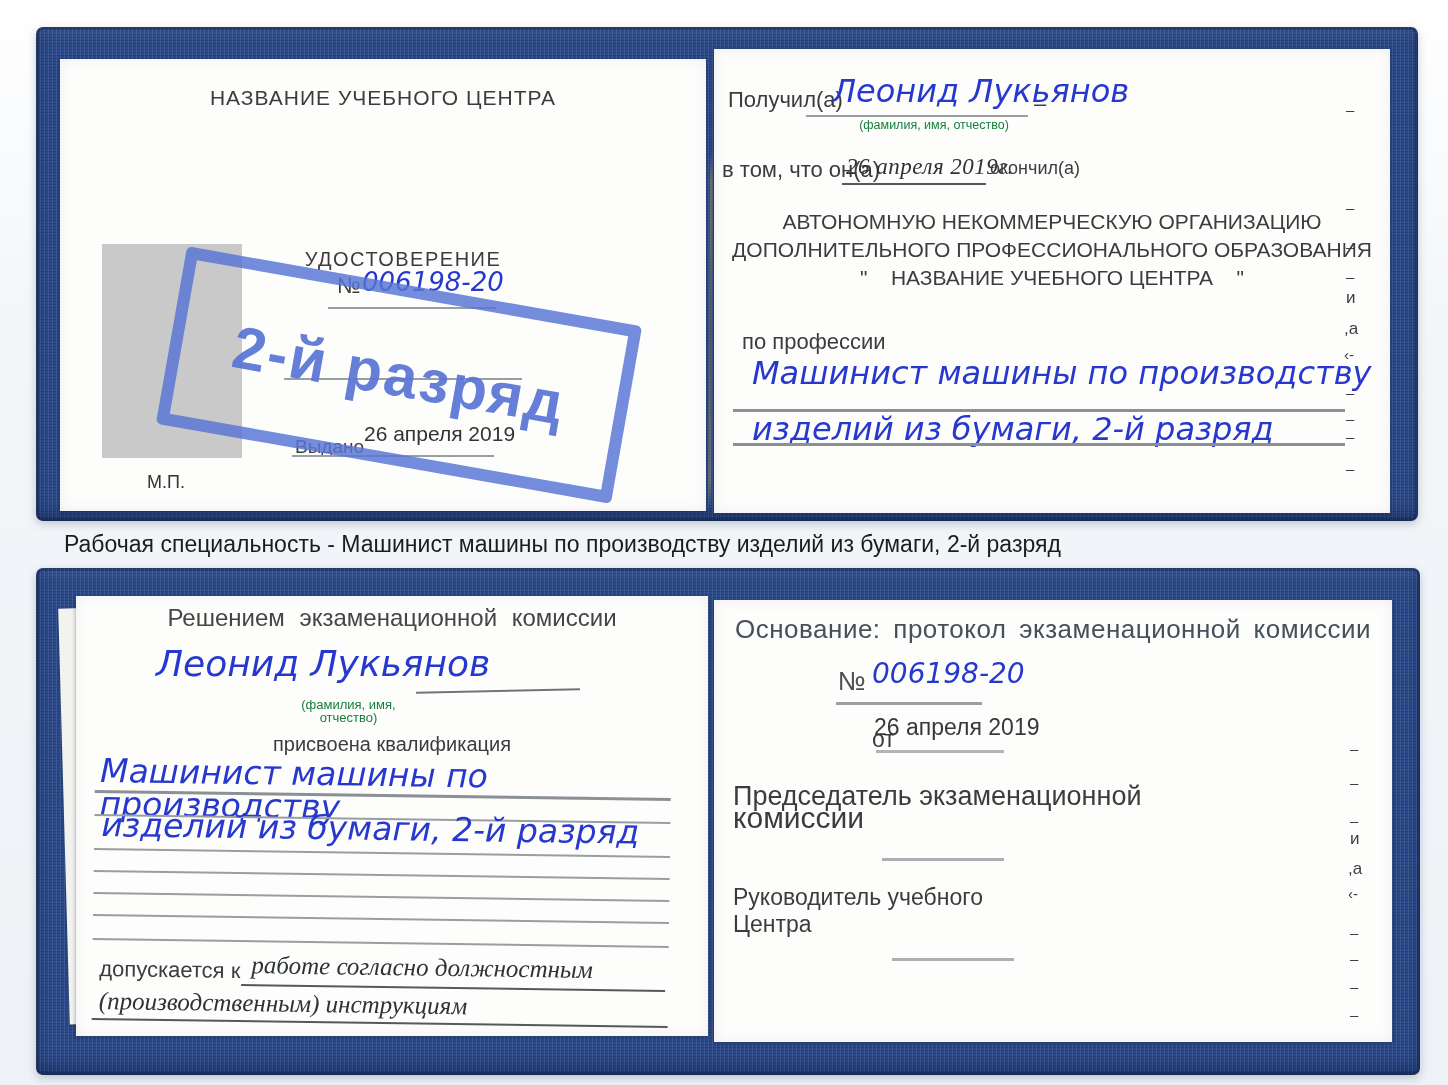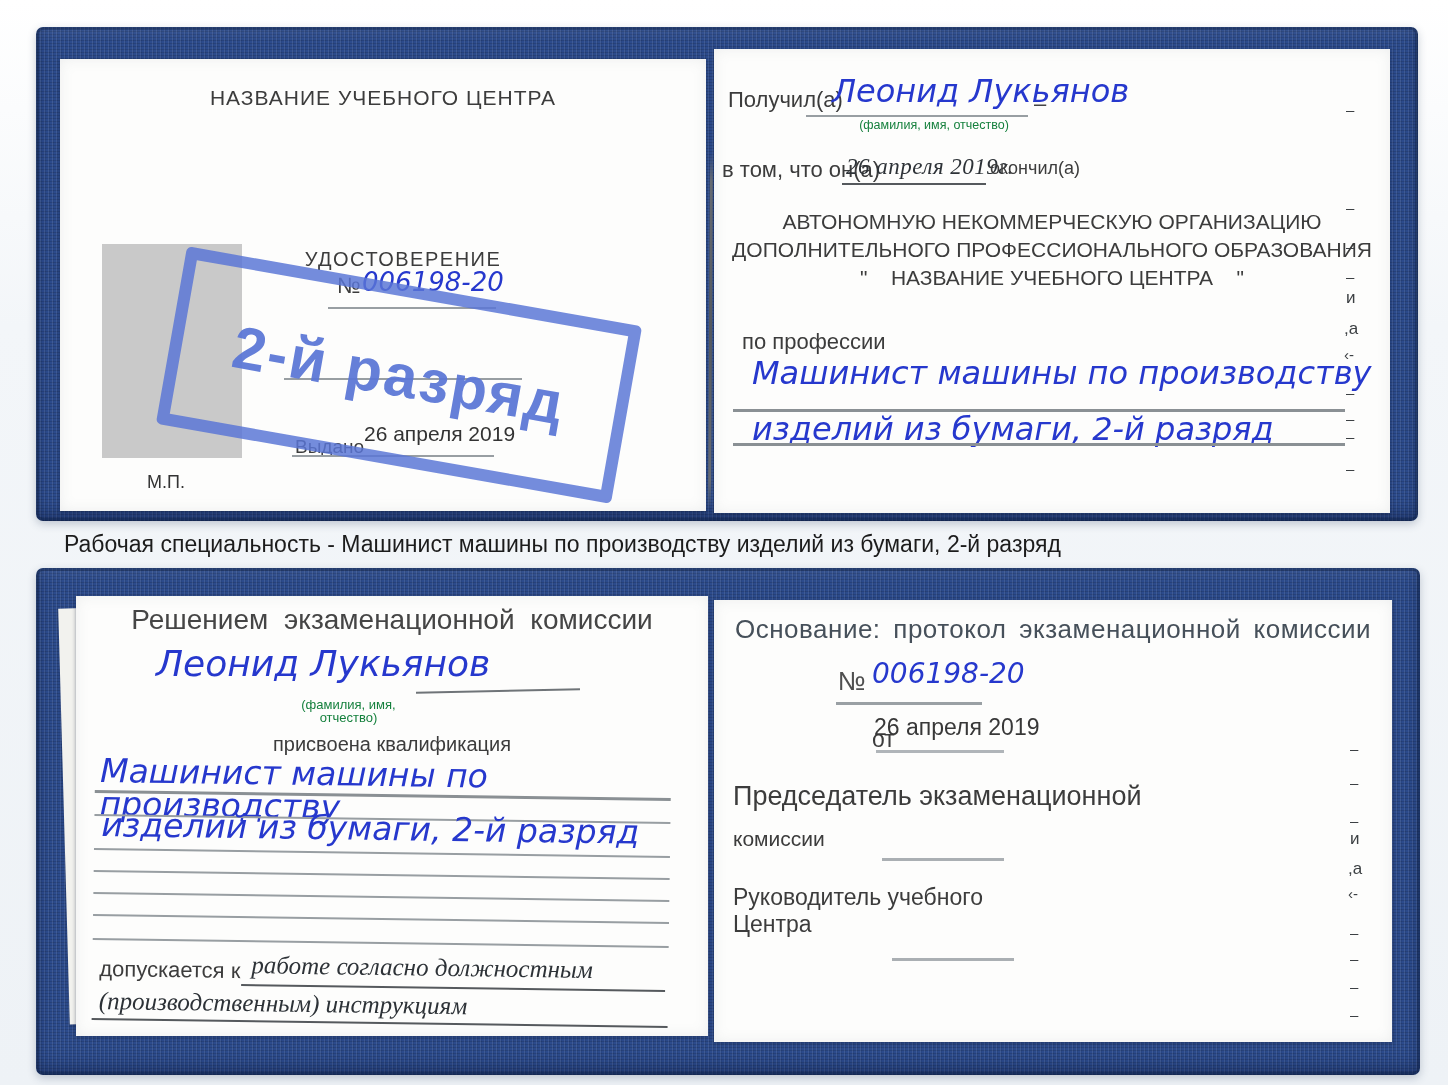--- a/index.html
+++ b/index.html
@@ -124,21 +124,21 @@
       <span class="edge-mark" style="left:632px;top:412px;">–</span>
     </div>
   </div>
 
   <div class="caption">Рабочая специальность - Машинист машины по производству изделий из бумаги, 2-й разряд</div>
 
   <div class="book book2">
     <div class="page p2l-under"></div>
 
     <div class="page p2l">
-      <div class="abs prn center" style="left:0;top:10px;width:632px;font-size:28px;color:#454545;word-spacing:8px;">Решением экзаменационной комиссии</div>
+      <div class="abs prn center" style="left:0;top:10px;width:632px;font-size:24px;color:#454545;word-spacing:8px;">Решением экзаменационной комиссии</div>
 
       <span class="abs hw" style="left:80px;top:50px;font-size:36px;">Леонид Лукьянов</span>
       <div class="rule-thin" style="left:340px;top:94px;width:164px;transform:rotate(-1.2deg);background:#6f7478;"></div>
       <div class="abs hint center" style="left:200px;top:102px;width:145px;font-size:13px;">(фамилия, имя, отчество)</div>
 
       <div class="abs prn center" style="left:0;top:138px;width:632px;font-size:20px;">присвоена квалификация</div>
 
       <div class="tilt">
         <span class="abs hw" style="left:24px;top:158px;font-size:33px;">Машинист машины по производству</span>
         <div class="rule" style="left:19px;top:194px;width:576px;"></div>
@@ -163,21 +163,21 @@
 
       <span class="abs" style="left:124px;top:68px;font-size:26px;color:#4f4f4f;">№</span>
       <span class="abs hw" style="left:158px;top:60px;font-size:28px;">006198-20</span>
       <div class="rule" style="left:122px;top:102px;width:146px;background:#9aa0a4;"></div>
 
       <span class="abs prn" style="left:134px;top:128px;font-size:23px;margin-left:24px;">от</span>
       <span class="abs" style="left:160px;top:116px;font-size:23px;color:#383838;">26 апреля 2019</span>
       <div class="rule" style="left:162px;top:150px;width:128px;background:#b0b5b9;"></div>
 
       <div class="abs prn" style="left:19px;top:183px;font-size:27px;">Председатель экзаменационной</div>
-      <div class="abs prn" style="left:19px;top:228px;font-size:21px;">комиссии</div>
+      <div class="abs prn" style="left:19px;top:203px;font-size:30px;">комиссии</div>
       <div class="rule" style="left:168px;top:258px;width:122px;background:#aaafb3;"></div>
 
       <div class="abs prn" style="left:19px;top:286px;font-size:23px;">Руководитель учебного</div>
       <div class="abs prn" style="left:19px;top:313px;font-size:23px;">Центра</div>
       <div class="rule" style="left:178px;top:358px;width:122px;background:#aaafb3;"></div>
 
       <span class="edge-mark" style="left:636px;top:141px;">–</span>
       <span class="edge-mark" style="left:636px;top:175px;">–</span>
       <span class="edge-mark" style="left:636px;top:213px;">–</span>
       <span class="edge-mark" style="left:636px;top:230px;font-size:17px;">и</span>

